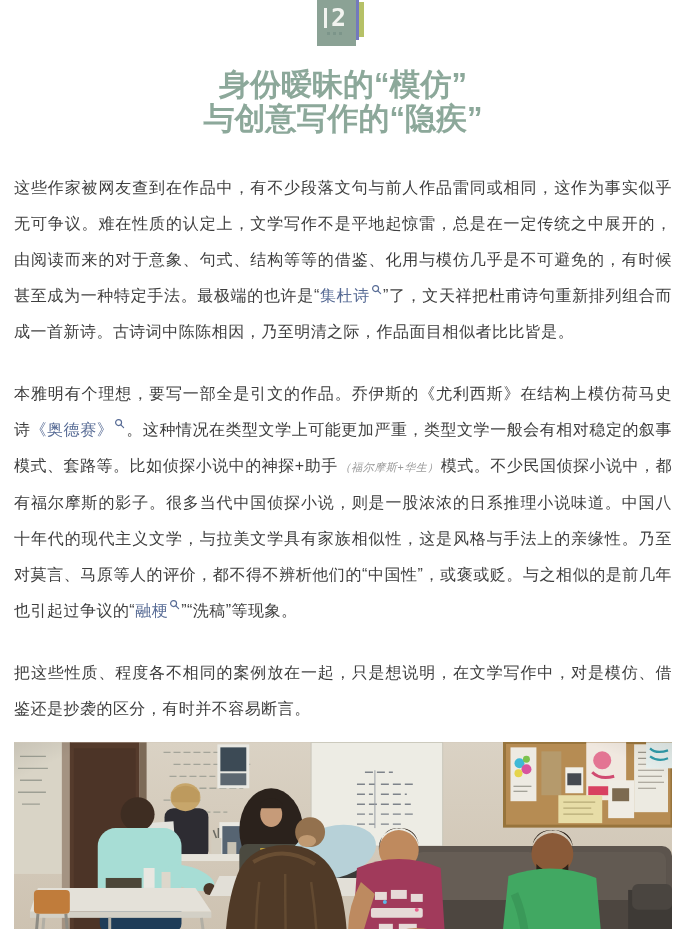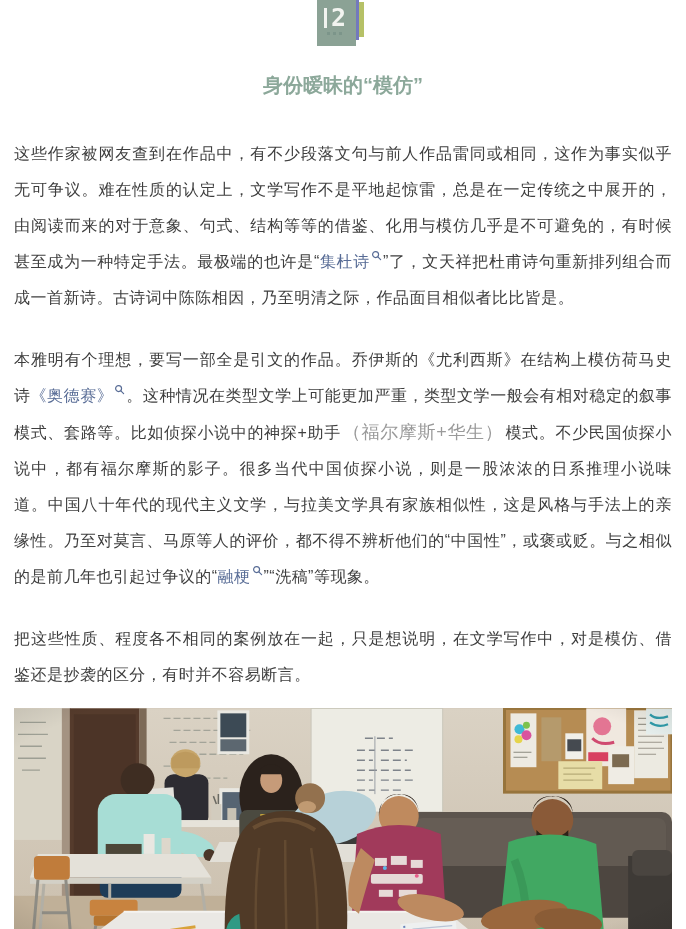--- a/index.html
+++ b/index.html
@@ -25,38 +25,38 @@
   .badge-num{
     font-family:"DejaVu Sans Mono","Liberation Mono",monospace;
     font-weight:bold;font-size:25px;line-height:26px;color:#f2f4f0;letter-spacing:0;
   }
   .badge-dots{position:absolute;left:10px;top:32px;display:flex;gap:3px;}
   .badge-dots i{width:3px;height:3px;background:#7c958a;display:block;}
 
   
   .title{
     margin:21px 0 0 0;text-align:center;font-weight:bold;
-    font-size:20px;line-height:34px;color:var(--title-green,#8ca89a);
+    font-size:31px;line-height:34px;color:var(--title-green,#8ca89a);
   }
   .title-line{display:block;}
 
   
   .article{margin-top:34px;}
   .para{
     margin:0 0 26px 0;font-size:16px;line-height:36px;
     text-align:justify;letter-spacing:0.03em;color:var(--body-text,#3e3e3e);
   }
   .para:last-child{margin-bottom:15px;font-family:Liberation Serif, serif;}
   .inline-link{color:var(--link-blue,#576b95);text-decoration:none;cursor:pointer;}
   .search-sup{
     display:inline-block;vertical-align:super;font-size:10px;line-height:10px;
     color:var(--link-blue,#576b95);margin:0 1px 0 1px;cursor:pointer;
   }
   .search-sup svg{display:inline-block;vertical-align:baseline;}
-  .note-small{font-size:18px;color:var(--note-gray,#9a9a9a);margin:0 2px;}
+  .note-small{font-size:11px;color:var(--note-gray,#9a9a9a);margin:0 2px;font-style:italic;}
 
   
   .photo-wrap{margin:9px 0 0 0;width:658px;height:251px;overflow:hidden;background:#cfc5b5;}
   .photo-wrap svg{display:block;}
 </style>
 </head>
 <body>
 
 <div class="content">
 
@@ -69,20 +69,21 @@
       <span class="badge-dots">
           <i></i>
           <i></i>
           <i></i>
         </span>
     </div>
   </div>
 
   <h1 class="title">
     <span class="title-line">身份暧昧的“模仿”</span>
+    <span class="title-line">与创意写作的“隐疾”</span>
   </h1>
 
   <div class="article">
       <p class="para"><span>这些作家被网友查到在作品中，有不少段落文句与前人作品雷同或相同，这作为事实似乎无可争议。难在性质的认定上，文学写作不是平地起惊雷，总是在一定传统之中展开的，由阅读而来的对于意象、句式、结构等等的借鉴、化用与模仿几乎是不可避免的，有时候甚至成为一种特定手法。最极端的也许是“</span><a class="inline-link" href="javascript:void(0)">集杜诗</a><sup class="search-sup"><svg viewBox="0 0 24 24" width="11" height="11" aria-hidden="true">
             <circle cx="10" cy="10" r="6.5" fill="none" stroke="currentColor" stroke-width="2.6"></circle>
             <line x1="15.5" y1="15.5" x2="21" y2="21" stroke="currentColor" stroke-width="2.6" stroke-linecap="round"></line>
           </svg></sup><span>”了，文天祥把杜甫诗句重新排列组合而成一首新诗。古诗词中陈陈相因，乃至明清之际，作品面目相似者比比皆是。</span></p>
       <p class="para"><span>本雅明有个理想，要写一部全是引文的作品。乔伊斯的《尤利西斯》在结构上模仿荷马史诗</span><a class="inline-link" href="javascript:void(0)">《奥德赛》</a><sup class="search-sup"><svg viewBox="0 0 24 24" width="11" height="11" aria-hidden="true">
             <circle cx="10" cy="10" r="6.5" fill="none" stroke="currentColor" stroke-width="2.6"></circle>
             <line x1="15.5" y1="15.5" x2="21" y2="21" stroke="currentColor" stroke-width="2.6" stroke-linecap="round"></line>

